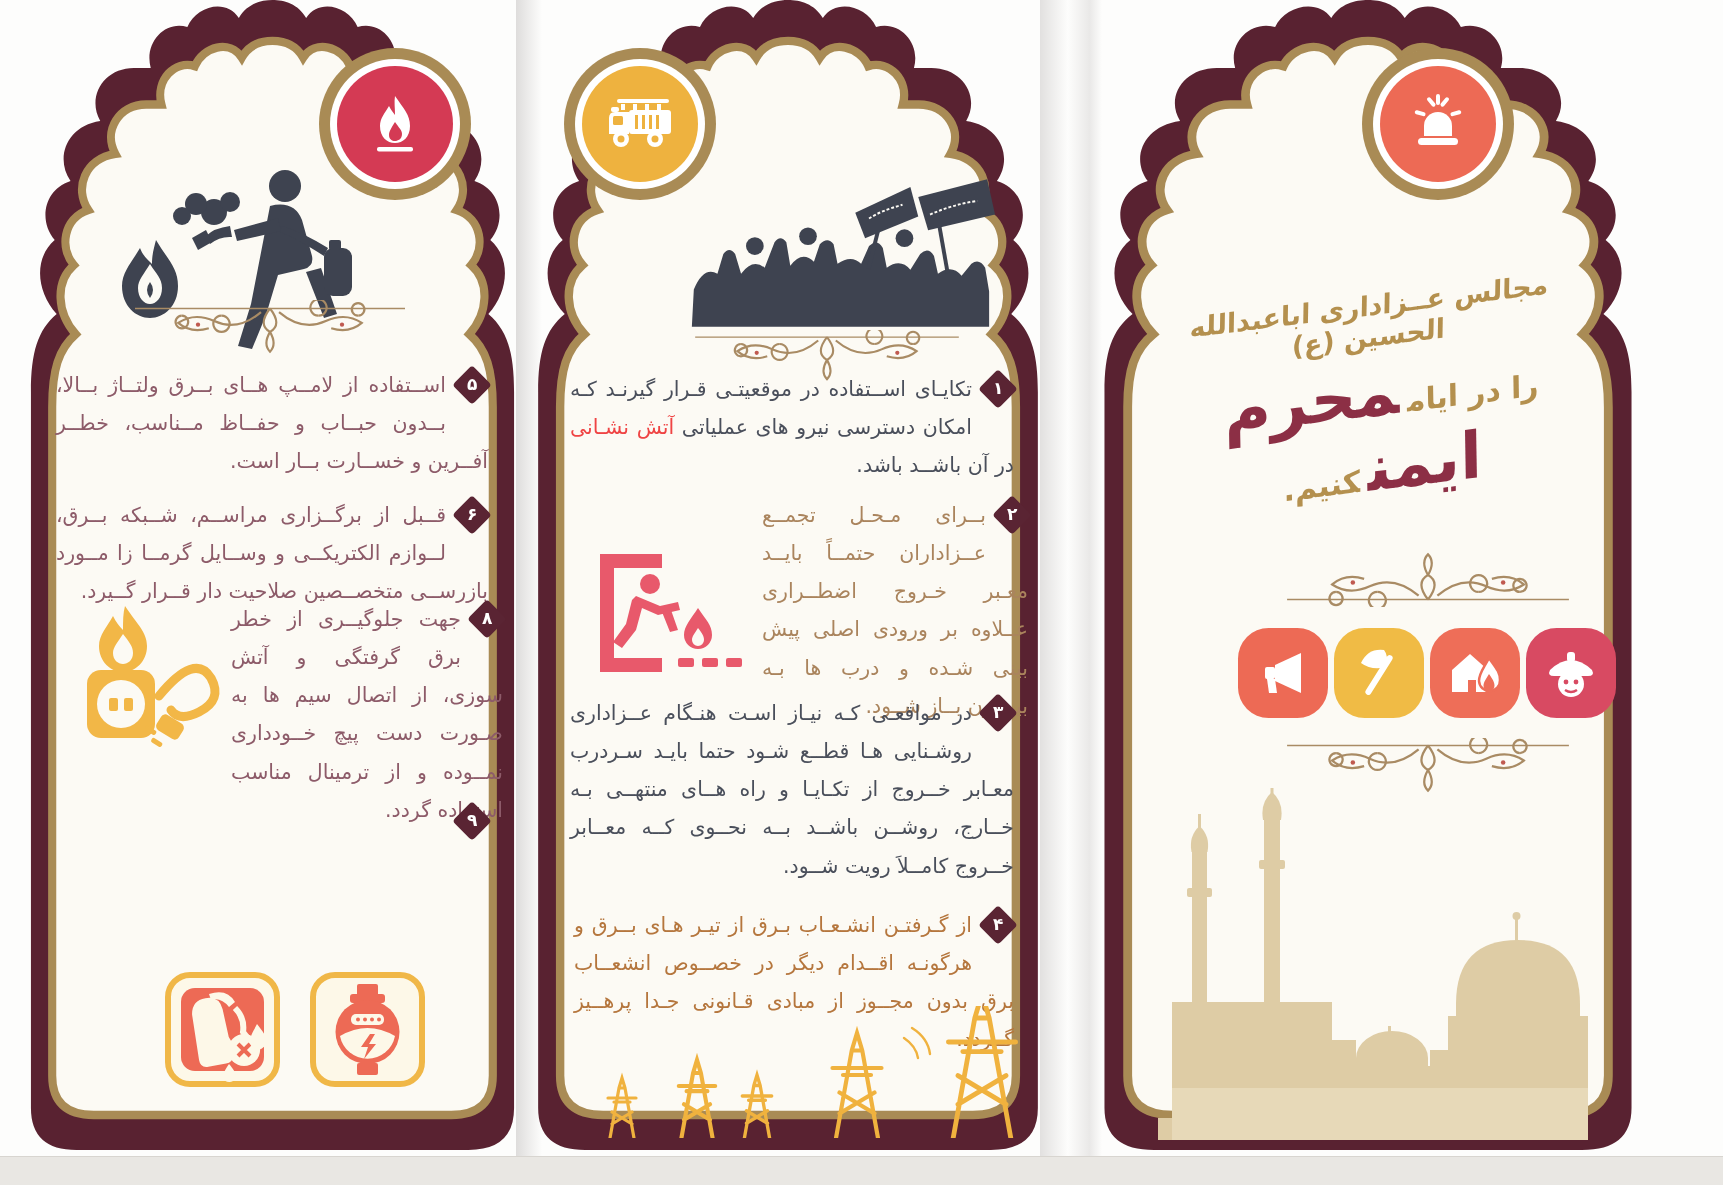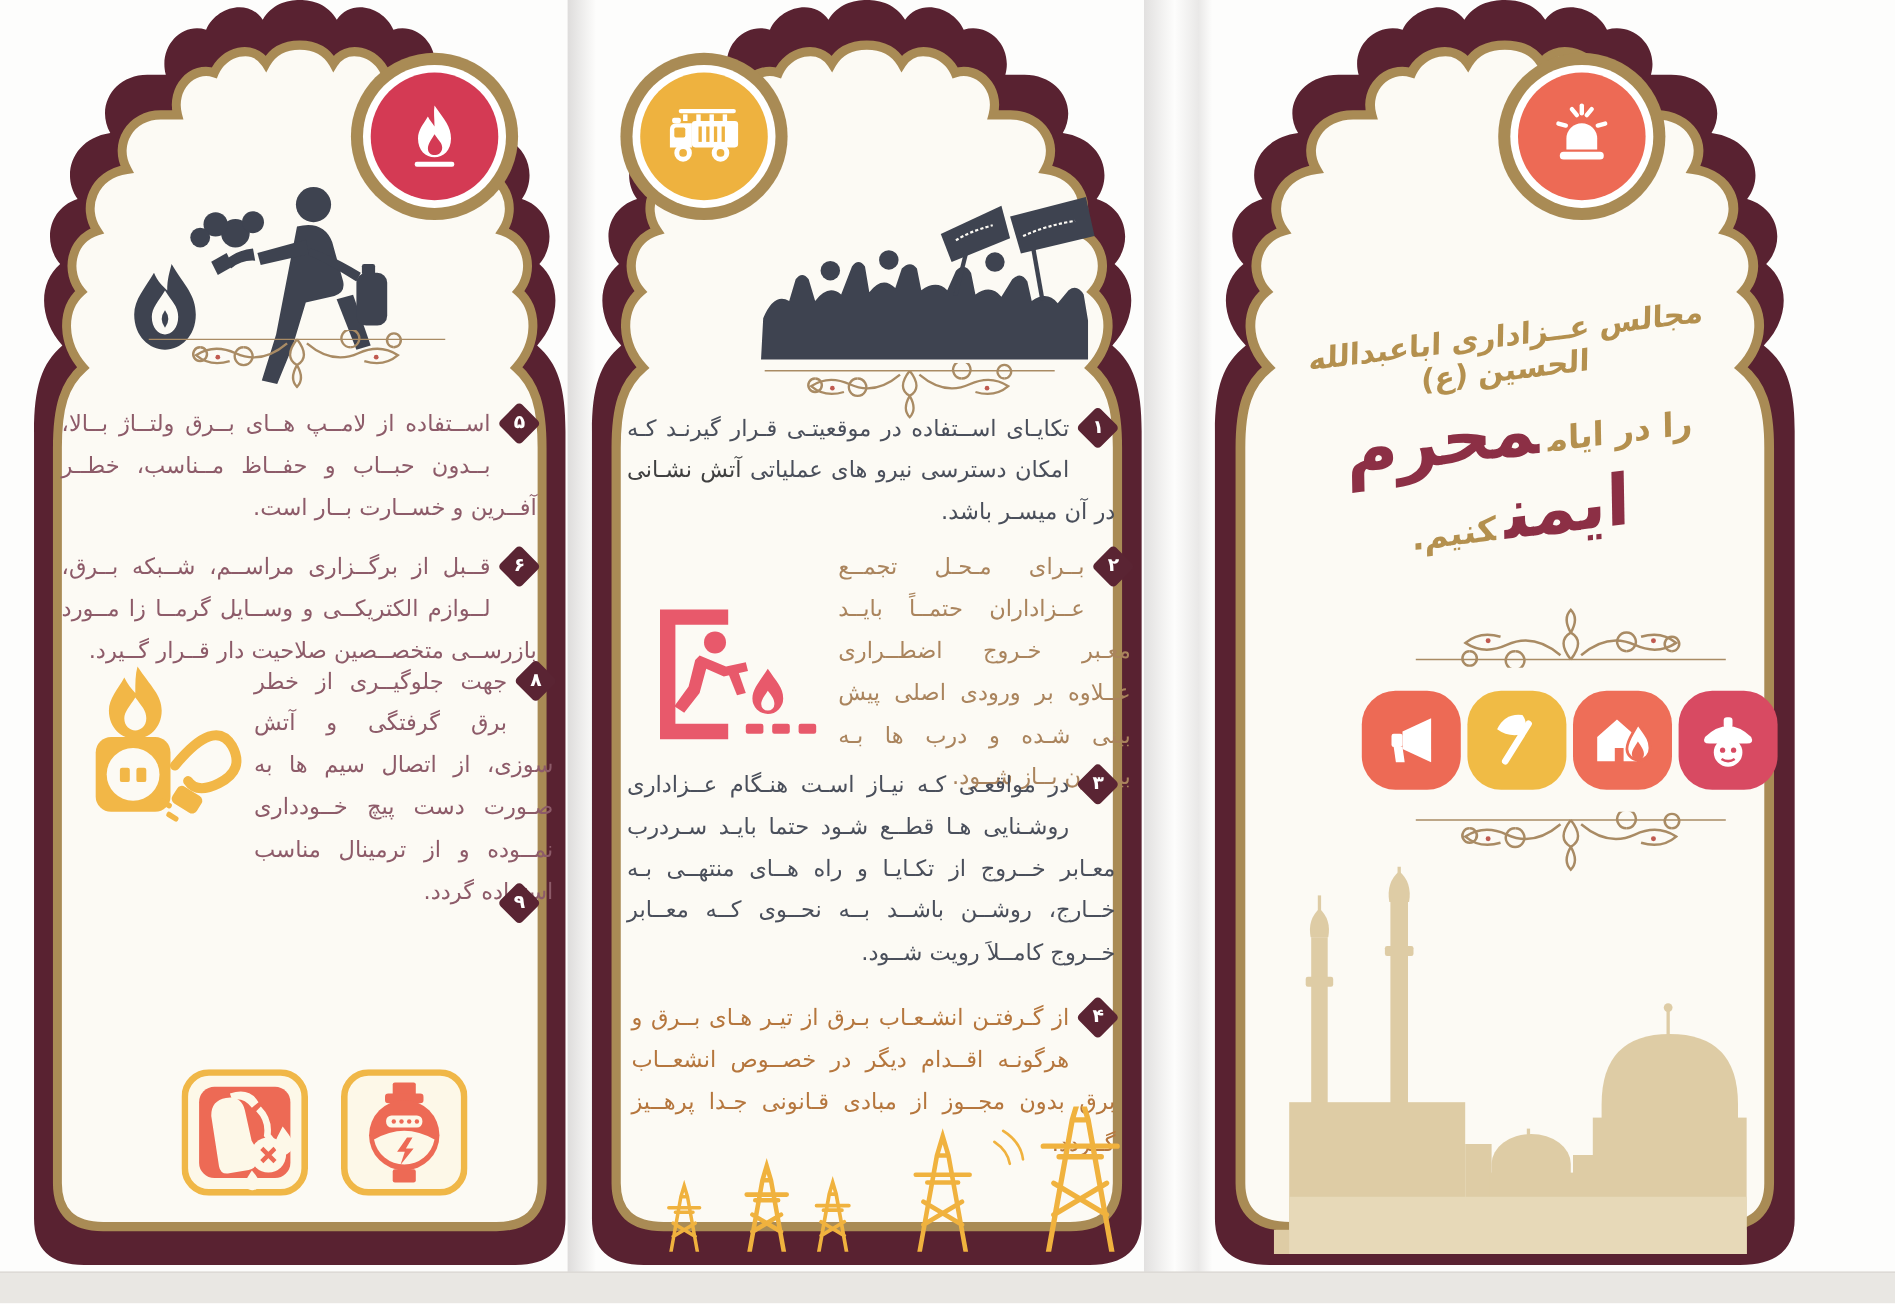--- a/index.html
+++ b/index.html
@@ -36,21 +36,21 @@
   .dia i{transform:rotate(-45deg);font-style:normal;color:#fff;font-size:17px;font-weight:bold;}
   
   .item{
     position:absolute;direction:rtl;text-align:justify;margin:0;
     font-size:20.5px;line-height:1.86;font-weight:500;letter-spacing:0;
   }
   .c-plum{color:#8d5b69;}
   .c-charcoal{color:#4a4f5b;}
   .c-tan{color:#aa845d;}
   .c-orange{color:#b5763d;}
-  .c-red{color:#404040;}
+  .c-red{color:#ef4444;}
   .row{position:absolute;display:flex;align-items:flex-start;direction:ltr;}
   .row .txt{direction:rtl;text-align:justify;font-size:20.5px;line-height:1.86;font-weight:500;margin:0;}
   .illus{position:absolute;}
   .flourish{position:absolute;}
   
   .calligraphy{
     position:absolute;direction:rtl;text-align:center;transform:rotate(-7deg);
     color:#b4904e;
   }
   .calligraphy .l1{font-size:27px;font-weight:bold;display:block;transform:skewX(-8deg);margin-bottom:4px;}
@@ -267,21 +267,21 @@
     <div class="flourish" style="left:160px;top:330px;width:270px;height:58px;">
       <svg width="270" height="58" viewBox="0 0 300 66">
           <use href="#flourish-hang"></use>
         </svg>
     </div>
 
     <p class="item c-charcoal" style="top:370px;right:30px;width:444px;">
       <span class="dia">
           <i>۱</i>
         </span>
-      <span>تکایـای اســتفاده در موقعیتـی قـرار گیرنـد کـه امکان دسترسی نیرو های عملیاتی </span><span class="c-red">آتش نشـانی</span><span> در آن میسـر باشد.</span>
+      <span>تکایـای اســتفاده در موقعیتـی قـرار گیرنـد کـه امکان دسترسی نیرو های عملیاتی </span><span class="c-red">آتش نشـانی</span><span> در آن باشــد باشد.</span>
     </p>
 
     <div class="row" style="top:496px;left:60px;width:436px;">
       <div class="illus" style="position:static;flex:0 0 170px;padding-top:54px;">
         <svg width="165" height="130" viewBox="0 0 165 130">
           <g fill="#e8596b">
             <path d="M8 4 h62 v14 h-48 v90 h48 v14 h-62 z"></path>
             <circle cx="58" cy="34" r="10"></circle>
             <path d="M44 46 l24 10 l18 -4 l2 8 l-22 5 l-16 -7 l-6 22 l-14 18 l-9 -6 l13 -18 l6 -24 z"></path>
             <path d="M70 62 l8 20 l8 -2 l-7 -20 z"></path>

